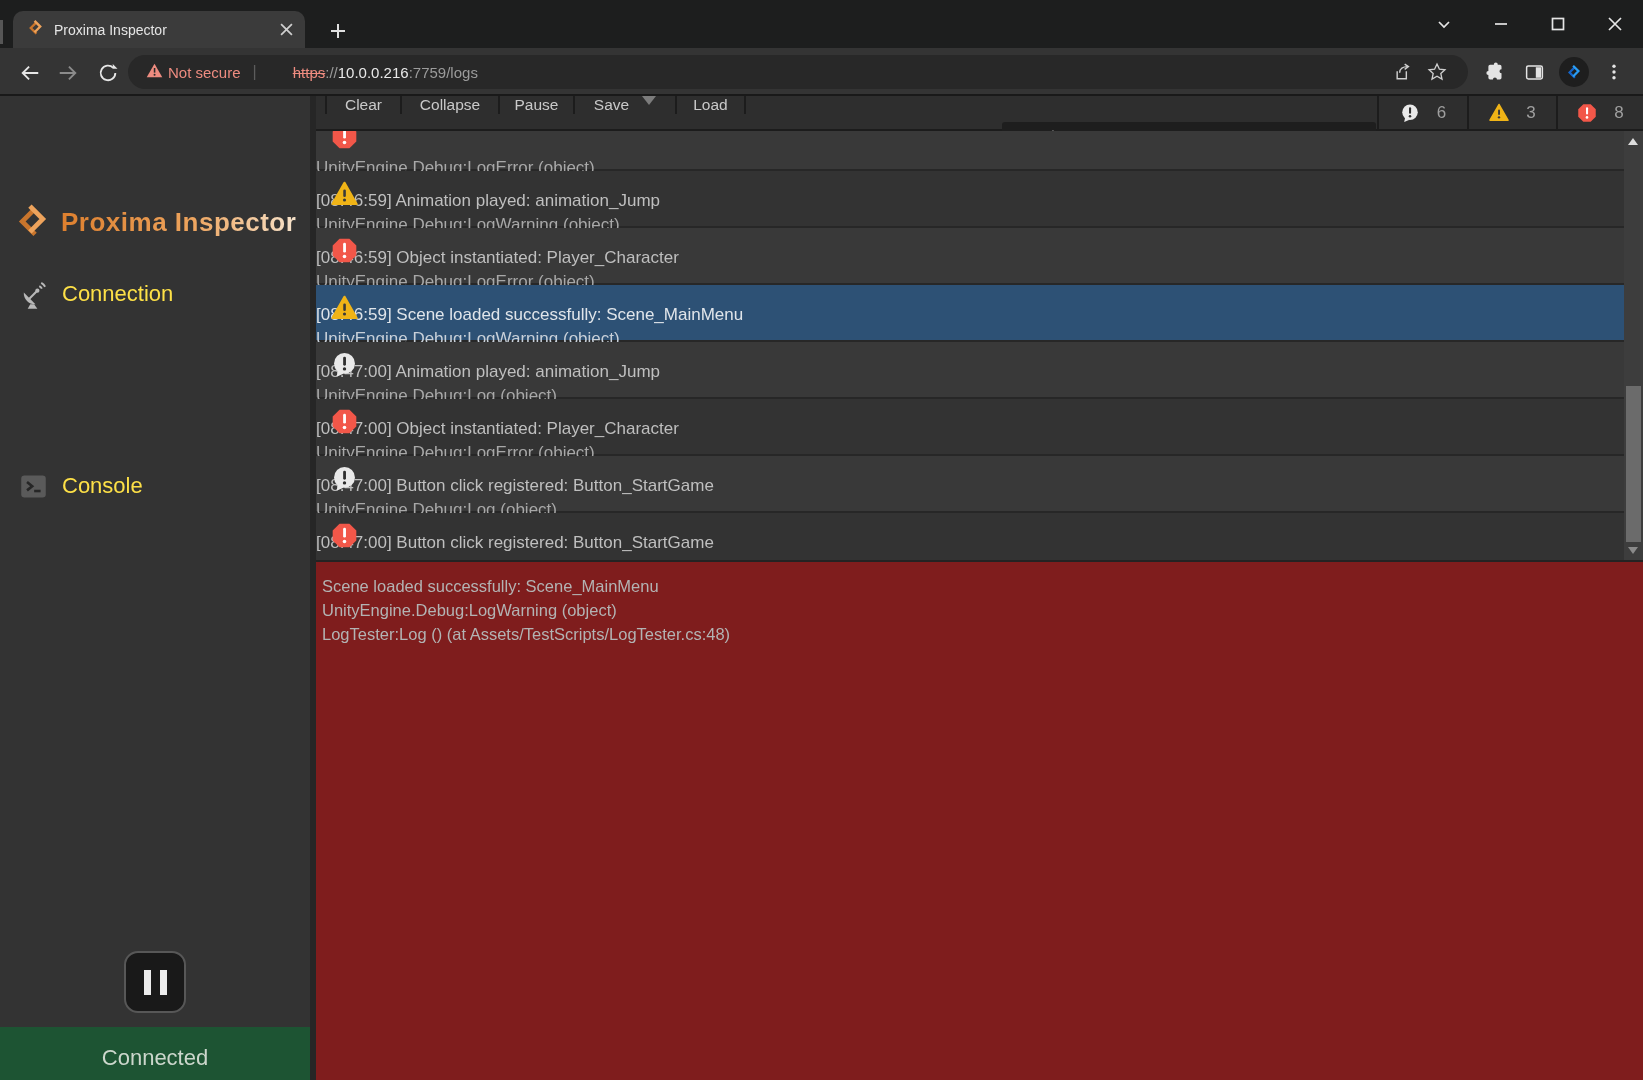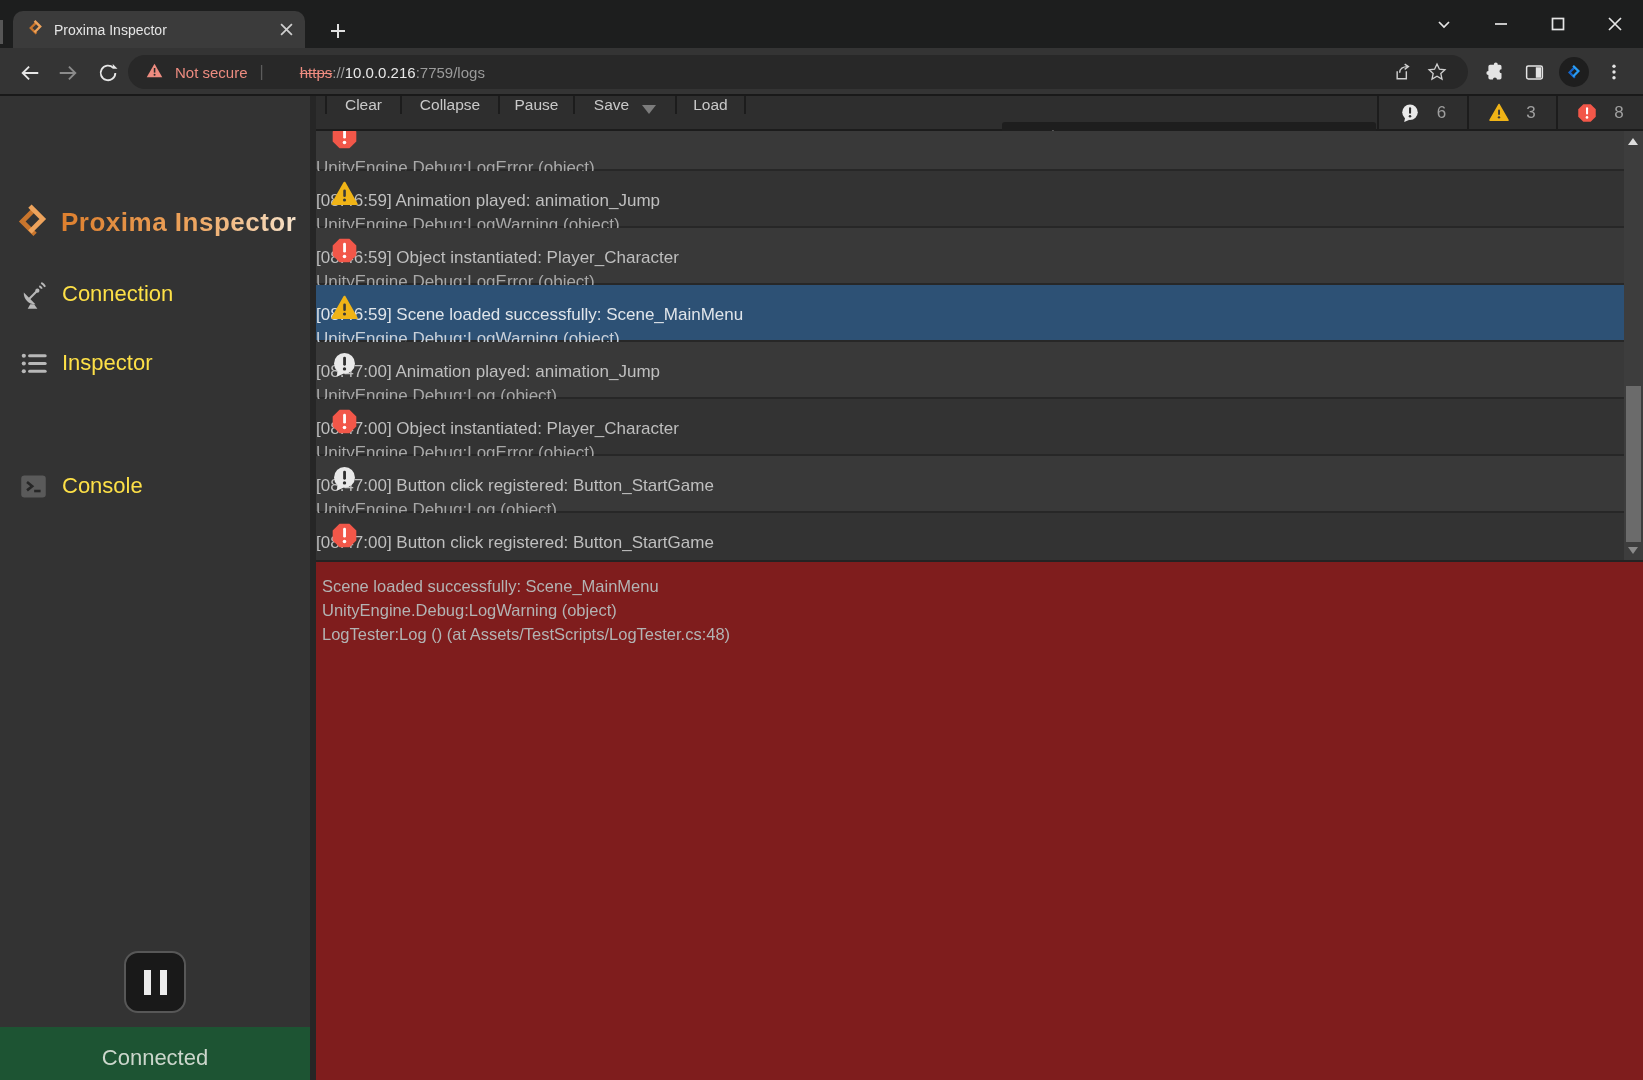--- a/index.html
+++ b/index.html
@@ -22,21 +22,21 @@
   .win-btn { width:57px; height:48px; display:flex; align-items:center; justify-content:center; }
 
   
   .navbar { position:absolute; left:0; top:48px; width:1643px; height:48px; background:#343434;
             border-bottom:2px solid #191919; }
   .nav-btn { position:absolute; top:10px; width:30px; height:30px; display:flex; align-items:center;
              justify-content:center; }
   .omnibox { position:absolute; left:128px; top:7px; width:1340px; height:34px; background:#282828;
              border-radius:17px; display:flex; align-items:center; padding:0 14px 0 18px;
              font-size:15px; }
-  .ns-label { color:#ee8c80; margin-left:12px; }
+  .ns-label { color:#ee8c80; margin-left:5px; }
   .omni-sep { color:#5c5c5c; margin:0 12px; font-size:16px; }
   .url-scheme { color:#ee8c80; text-decoration:line-through;padding-left:24px; }
   .url-dim { color:#9b9b9b; }
   .url-host { color:#e8e8e8; }
   .omni-spacer { flex:1; }
   .omni-icon { width:34px; height:30px; display:flex; align-items:center; justify-content:center; }
   .navbar-right { position:absolute; right:14px; top:9px; display:flex; gap:10px; align-items:center; }
   .nr-icon { width:30px; height:30px; display:flex; align-items:center; justify-content:center; }
   .ext-circle { width:30px; height:30px; border-radius:50%; background:#1e1e1e; display:flex;
                 align-items:center; justify-content:center; }
@@ -63,21 +63,21 @@
                border:2px solid #575757; border-radius:14px; display:flex; align-items:center;
                justify-content:center; gap:9px; }
   .pause-btn i { display:block; width:7px; height:25px; background:#ececec; }
   .status-connected { position:absolute; left:0; top:931px; width:310px; height:61px; background:#1d5433;
                       display:flex; align-items:center; justify-content:center; color:#ccd7cc;
                       font-size:22px; }
 
   
   .toolbar { position:absolute; left:0; top:0; width:1327px; height:35px; background:#2e2e2e;
              border-bottom:2px solid #1c1c1c; }
-  .tb-btn { position:absolute; top:0; height:18px; display:flex; align-items:flex-end; justify-content:center;
+  .tb-btn { position:absolute; top:0; height:18px; display:flex; align-items:flex-start; justify-content:center;
             color:#c9c9c9; font-size:15.5px; border-left:2px solid #1c1c1c; gap:13px; }
   .tb-caret { width:0; height:0; border-left:7px solid transparent; border-right:7px solid transparent;
               border-top:9px solid #7c7c7c; }
   .search-box { position:absolute; left:686px; top:4px; width:374px; height:26px; background:#1e1e1e;
                 border:none; border-radius:3px; color:#cfcfcf; font-size:15px; padding:0 10px;
                 font-family:"Liberation Sans", sans-serif; outline:none;margin-top:22px; }
   .search-box::placeholder { color:#6e6e6e; }
   .badge { position:absolute; top:0; height:33px; display:flex; align-items:center; justify-content:center;
            gap:17px; border-left:2px solid #1c1c1c; color:#9f9f9f; font-size:17px; }
   .badge svg { display:block; }
@@ -255,33 +255,20 @@
             <path d="M8 16 L14.5 9.5" stroke="#b8b8b8" stroke-width="1.6"></path>
             <circle cx="15" cy="9" r="1.6" fill="#b8b8b8"></circle>
             <path d="M16.5 5.5 A 4.5 4.5 0 0 1 18.5 7.5" stroke="#b8b8b8" stroke-width="1.5"></path>
             <path d="M18 3 A 7.5 7.5 0 0 1 21 6" stroke="#b8b8b8" stroke-width="1.5"></path>
             <path d="M9.5 19.5 L7.5 23 H15 L12.5 19.5" fill="#b8b8b8"></path>
           </svg>
         </span>
         <span>Connection</span>
       </div>
 
-      <div class="side-item" style="top:241px">
-        <span class="s-icon">
-          <svg width="31" height="31" viewBox="0 0 24 24" fill="none">
-            <circle cx="4.5" cy="6" r="1.6" fill="#b8b8b8"></circle>
-              <path d="M9 6 H21" stroke="#b8b8b8" stroke-width="2.4" stroke-linecap="round"></path>
-            <circle cx="4.5" cy="12" r="1.6" fill="#b8b8b8"></circle>
-              <path d="M9 12 H21" stroke="#b8b8b8" stroke-width="2.4" stroke-linecap="round"></path>
-            <circle cx="4.5" cy="18" r="1.6" fill="#b8b8b8"></circle>
-              <path d="M9 18 H21" stroke="#b8b8b8" stroke-width="2.4" stroke-linecap="round"></path>
-          </svg>
-        </span>
-        <span>Inspector</span>
-      </div>
 
 
       <div class="side-item" style="top:364px">
         <span class="s-icon">
           <svg width="31" height="31" viewBox="0 0 24 24">
             <rect x="2.5" y="3.5" width="19" height="17" rx="2.5" fill="#5a5a5a"></rect>
             <path d="M7 8.5 L11 11.8 L7 15" stroke="#262626" stroke-width="2" fill="none"></path>
             <path d="M12.5 15.5 H17.5" stroke="#262626" stroke-width="2"></path>
           </svg>
         </span>

